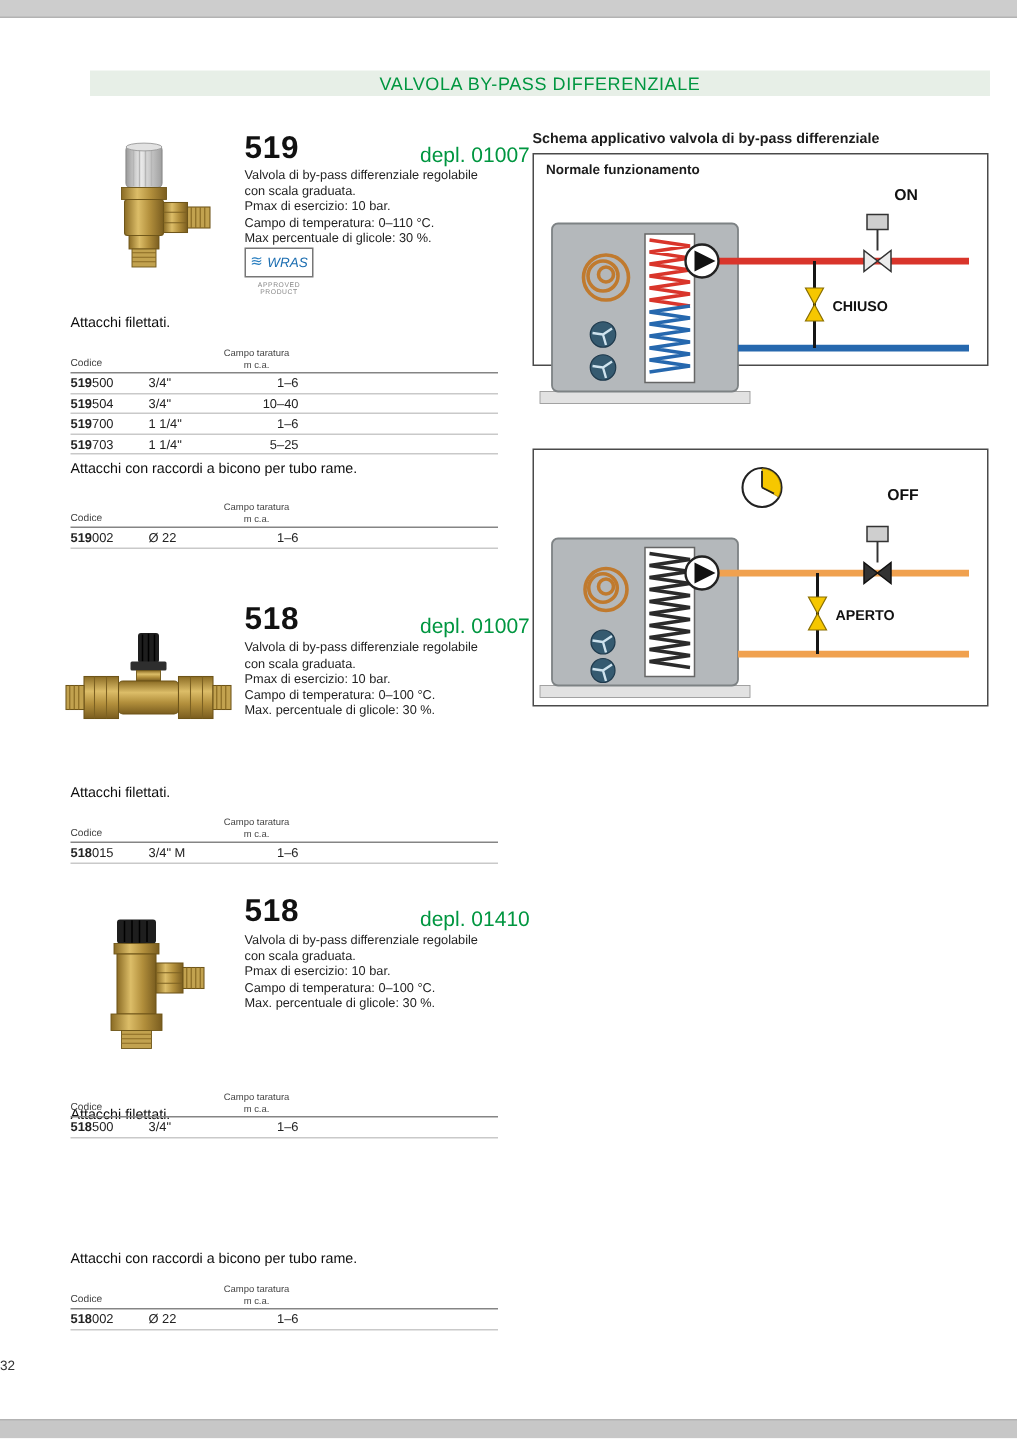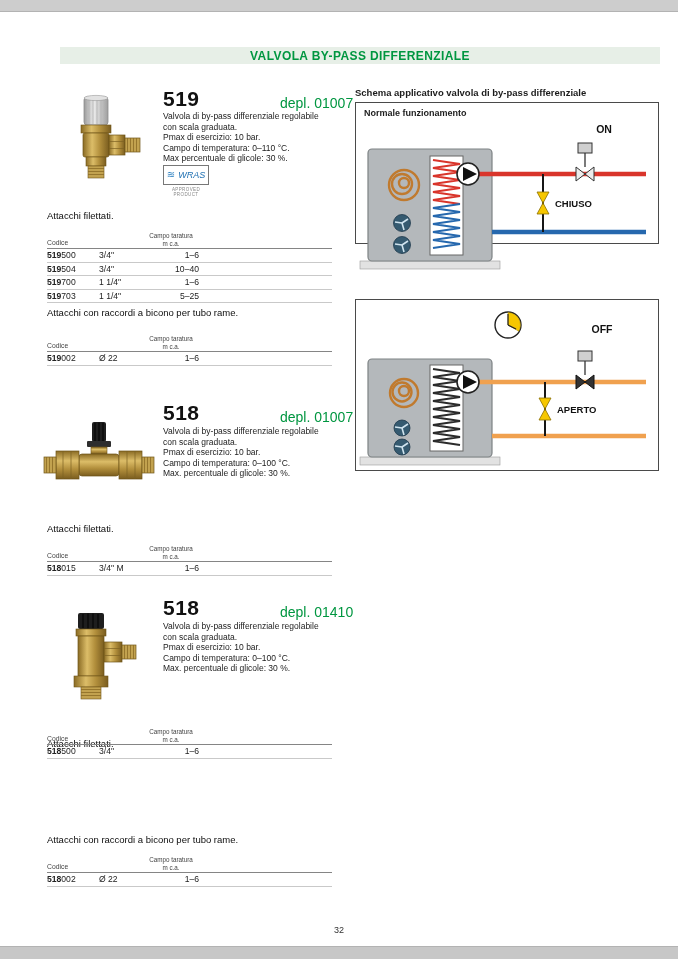--- a/index.html
+++ b/index.html
@@ -4,21 +4,21 @@
 <style>
   *{margin:0;padding:0;box-sizing:border-box}
   html,body{background:#fff}
   .page{position:relative;width:678px;height:959px;background:#fff;overflow:hidden;
         font-family:"Liberation Sans","DejaVu Sans",sans-serif;color:#1c1c1c}
   .abs{position:absolute}
   .edge-top{position:absolute;left:0;top:0;width:100%;height:12px;background:#cdcdcd;border-bottom:1px solid #b3b3b3}
   .edge-bottom{position:absolute;left:0;bottom:0;width:100%;height:13px;background:#c7c7c7;border-top:1px solid #b3b3b3}
   .title-bar{position:absolute;left:60px;top:47px;width:600px;height:17px;
              background:var(--title-bg,#e7efe7);display:flex;align-items:center;justify-content:center}
-  .title-bar span{font-weight:bold;font-size:12px;letter-spacing:.4px;color:var(--accent-green,#009640)}
+  .title-bar span{font-weight:normal;font-size:12px;letter-spacing:.4px;color:var(--accent-green,#009640)}
   .prod-code{font-size:21px;font-weight:bold;letter-spacing:.5px;color:#111}
   .depl{font-size:14px;font-weight:normal;color:var(--accent-green,#009640)}
   .desc{font-size:8.5px;line-height:10.6px;color:#222}
   .sec-head{font-size:9.5px;font-weight:normal;color:#0d0d0d}
   
   .tbl{position:absolute;width:285px;color:#222}
   .thead{position:relative;height:22px;border-bottom:1px solid #858585}
   .th-codice{position:absolute;left:0;bottom:2px;font-size:6.8px;color:#444}
   .th-campo{position:absolute;left:76px;bottom:1px;width:96px;text-align:center;
             font-size:6.3px;line-height:7.3px;color:#444;display:flex;flex-direction:column}
@@ -32,21 +32,21 @@
   .wras-wave{color:#2a7fc0;font-size:10px;line-height:10px}
   .wras-text{color:#1b6db0;font-weight:normal;font-style:italic;font-size:9px}
   .wras-caption{font-size:4.5px;color:#888;margin-top:2px;letter-spacing:.4px;text-align:center;width:46px}
   
   .schema-title{font-size:9.5px;font-weight:bold}
   .schema-box{position:absolute;border:1px solid #4a4a4a;background:#fff}
   .box-title{position:absolute;left:8px;top:5px;font-size:9px;font-weight:bold;line-height:10px;z-index:2}
   .diag{position:absolute;left:0;top:0}
   .dlabel{font-family:"Liberation Sans","DejaVu Sans",sans-serif;font-size:9.5px;font-weight:bold;fill:#111}
   .dlabel-big{font-family:"Liberation Sans","DejaVu Sans",sans-serif;font-size:10.5px;font-weight:bold;fill:#111}
-  .page-num{position:absolute;left:0;top:925px;width:100%;text-align:center;font-size:9px;color:#333}
+  .page-num{position:absolute;left:0;top:905px;width:100%;text-align:left;font-size:9px;color:#333}
 </style>
 </head>
 <body>
 
 <div class="page">
 
   <div class="edge-top"></div>
   <div class="edge-bottom"></div>
 
   <div class="title-bar">

